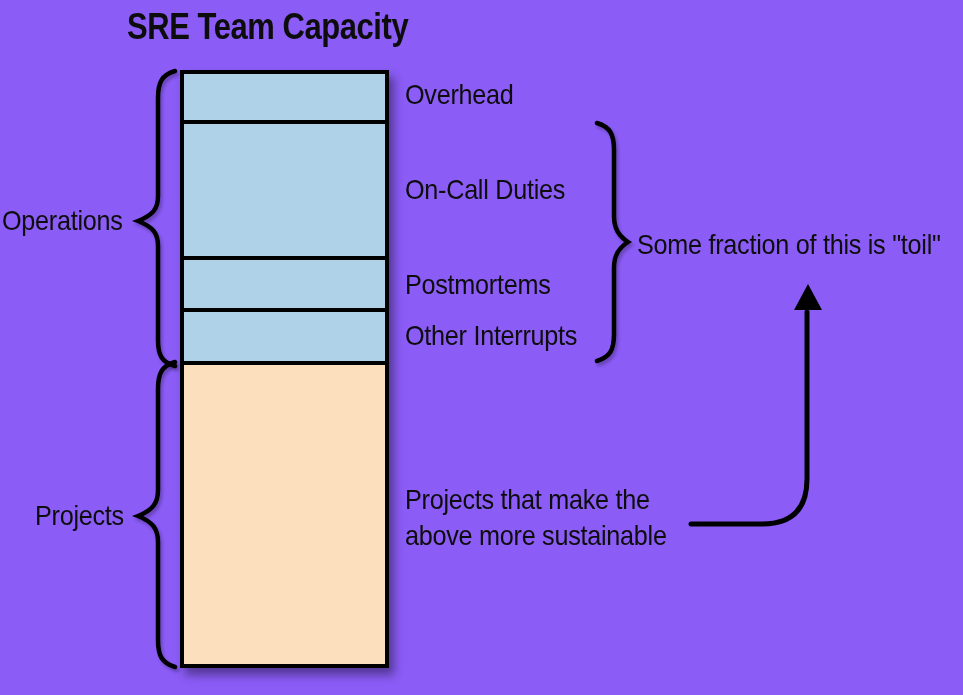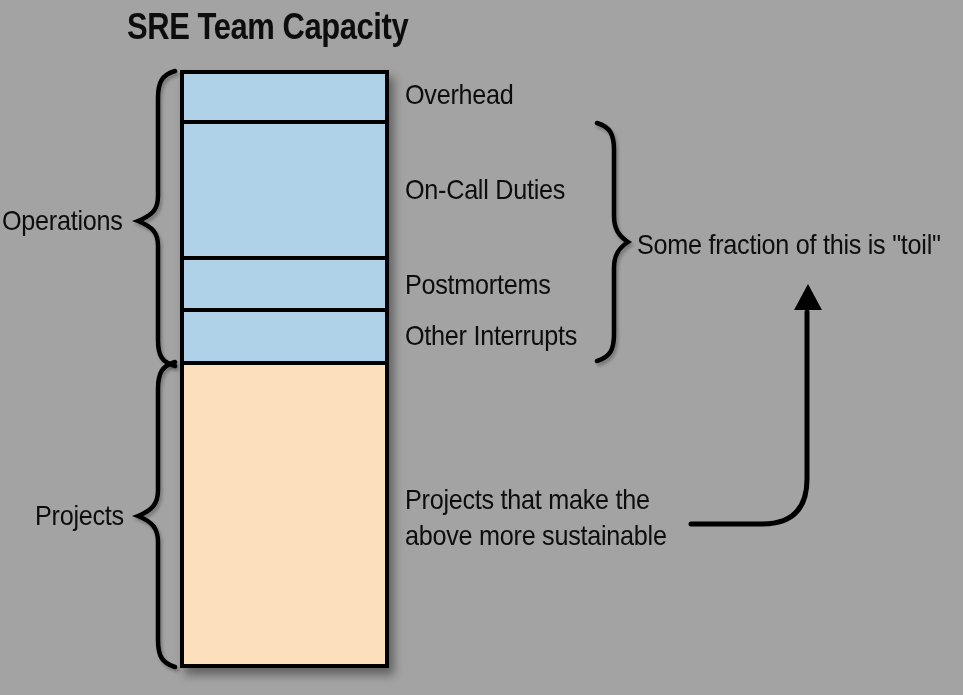--- a/index.html
+++ b/index.html
@@ -1,20 +1,20 @@
 <!DOCTYPE html>
 <html><head>
 <meta charset="utf-8">
 <style>
   html, body { margin: 0; padding: 0; background: #ffffff; }
   .stage {
     position: relative;
     width: 963px;
     height: 695px;
-    background: #a3a3a3;
+    background: #8b5cf6;
     font-family: "Liberation Sans", sans-serif;
     color: #0d0d0d;
     overflow: hidden;
   }
   .title {
     position: absolute;
     left: 127px;
     top: 6px;
     font-size: 36px;
     font-weight: bold;

